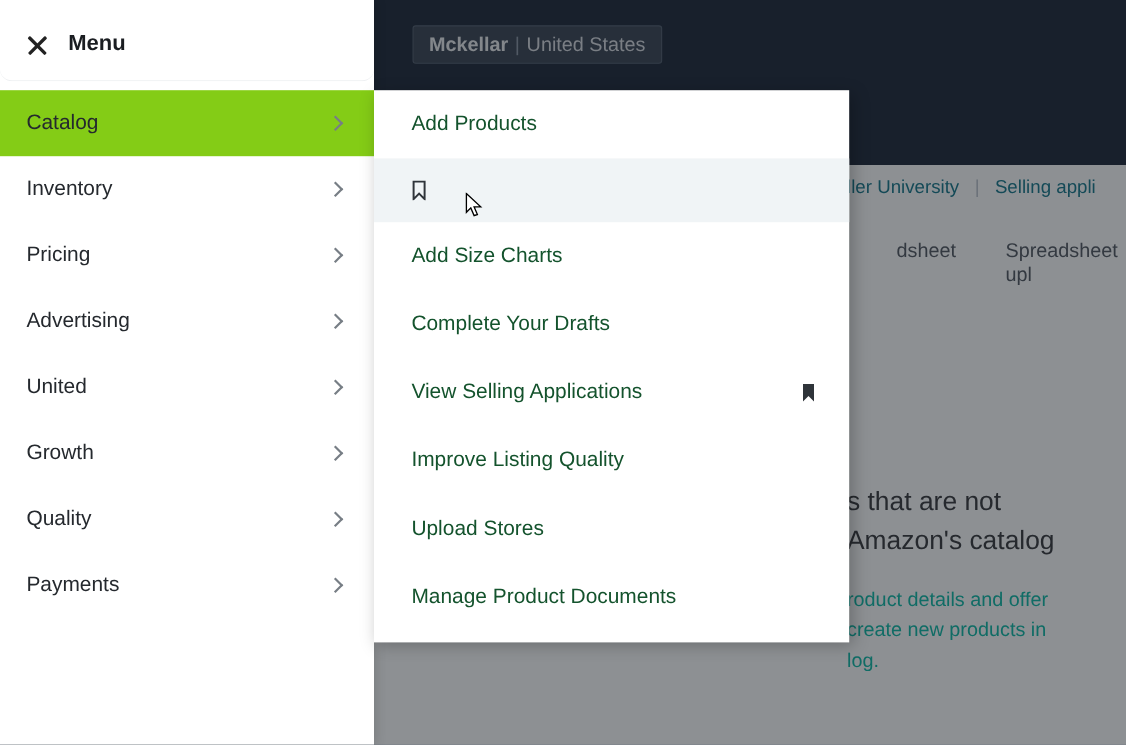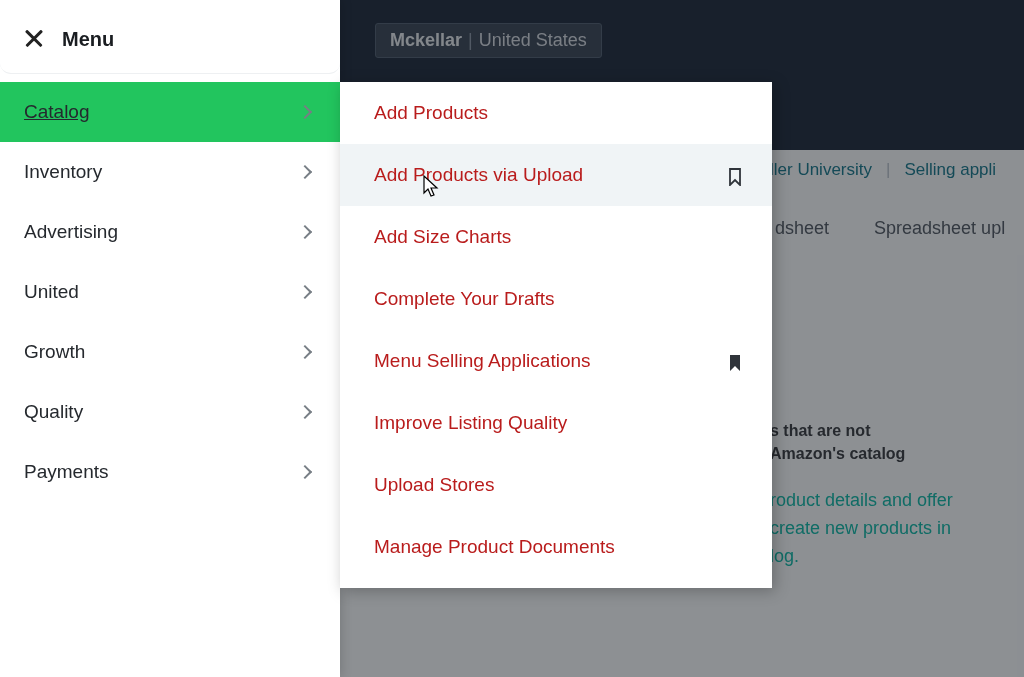--- a/index.html
+++ b/index.html
@@ -66,29 +66,30 @@
     .bg-link-sep {
       color: #b9c1c9;
     }
     .bg-tabs {
       margin-top: 38px;
       font-size: 18px;
       color: #555c64;
       display: flex;
       gap: 45px;
       padding-left: 5px;
+      margin-left: 40px;
     }
     .bg-body {
       margin-top: 180px;
       color: #3c3f42;
       font-size: 18px;
     }
     .bg-body h2 {
-      font-size: 16px;
-      font-weight: 700;
+      font-size: 24px;
+      font-weight: 400;
       line-height: 1.45;
       margin-bottom: 22px;
     }
     .bg-body p {
       font-size: 18px;
       line-height: 1.55;
       color: #14b8a6;
     }
     .dim-overlay {
       position: absolute;
@@ -104,21 +105,21 @@
       left: 0;
       width: 340px;
       height: 100%;
       background: #fff;
       box-shadow: 2px 0 10px rgba(0,0,0,0.15);
       display: flex;
       flex-direction: column;
     }
     .sidebar-header {
       display: flex;
-      align-items: flex-start;
+      align-items: flex-end;
       gap: 18px;
       padding: 28px 24px 22px 24px;
       border-bottom: 1px solid #eef0f2;
       border-radius: 11px;
     }
     .close-icon {
       width: 20px;
       height: 20px;
       position: relative;
       cursor: pointer;
@@ -147,47 +148,46 @@
     .sidebar-item {
       display: flex;
       align-items: center;
       justify-content: space-between;
       padding: 19px 24px;
       font-size: 19px;
       color: #25292e;
       cursor: pointer;
     }
     .sidebar-item.active {
-      background: #22c55e;
-      text-decoration: underline;
+      background: #84cc16;
     }
     .chev-right {
       width: 10px;
       height: 10px;
       border-right: 2px solid #777e85;
       border-bottom: 2px solid #777e85;
       transform: rotate(-45deg);
       margin-right: 6px;
     }
     .submenu {
       position: absolute;
       top: 82px;
       left: 340px;
       width: 432px;
       background: #fff;
       box-shadow: 3px 3px 14px rgba(0,0,0,0.25);
       padding-bottom: 10px;
     }
     .submenu-item {
       display: flex;
-      align-items: flex-end;
+      align-items: center;
       justify-content: space-between;
       padding: 20px 30px 20px 34px;
       font-size: 19px;
-      color: #b91c1c;
+      color: #14532d;
       cursor: pointer;
       position: relative;
     }
     .submenu-item.hover {
       background: #f0f4f6;
     }
     .bmk-wrap {
       position: relative;
       width: 14px;
       height: 18px;
@@ -265,20 +265,24 @@
   <div class="sidebar-items" id="sidebar-items">
       <div class="sidebar-item active">
         <span>Catalog</span>
         <div class="chev-right"></div>
       </div>
       <div class="sidebar-item">
         <span>Inventory</span>
         <div class="chev-right"></div>
       </div>
       <div class="sidebar-item">
+        <span>Pricing</span>
+        <div class="chev-right"></div>
+      </div>
+      <div class="sidebar-item">
         <span>Advertising</span>
         <div class="chev-right"></div>
       </div>
       <div class="sidebar-item">
         <span>United</span>
         <div class="chev-right"></div>
       </div>
       <div class="sidebar-item">
         <span>Growth</span>
         <div class="chev-right"></div>
@@ -292,35 +296,34 @@
         <div class="chev-right"></div>
       </div>
     </div>
 </div>
 
 <div class="submenu" id="submenu">
     <div class="submenu-item">
       <span>Add Products</span>
     </div>
     <div class="submenu-item hover">
-      <span>Add Products via Upload</span>
       <span class="bmk-wrap bmk-outline">
         <svg viewBox="0 0 14 18">
           <path d="M2 1 H12 V17 L7 12 L2 17 Z" fill="none" stroke="#2f343a" stroke-width="1.8"></path>
         </svg>
       </span>
     </div>
     <div class="submenu-item">
       <span>Add Size Charts</span>
     </div>
     <div class="submenu-item">
       <span>Complete Your Drafts</span>
     </div>
     <div class="submenu-item">
-      <span>Menu Selling Applications</span>
+      <span>View Selling Applications</span>
       <span class="bmk-wrap bmk-filled">
         <svg viewBox="0 0 14 18">
           <path d="M2 1 H12 V17 L7 12 L2 17 Z" fill="#2f343a"></path>
         </svg>
       </span>
     </div>
     <div class="submenu-item">
       <span>Improve Listing Quality</span>
     </div>
     <div class="submenu-item">

